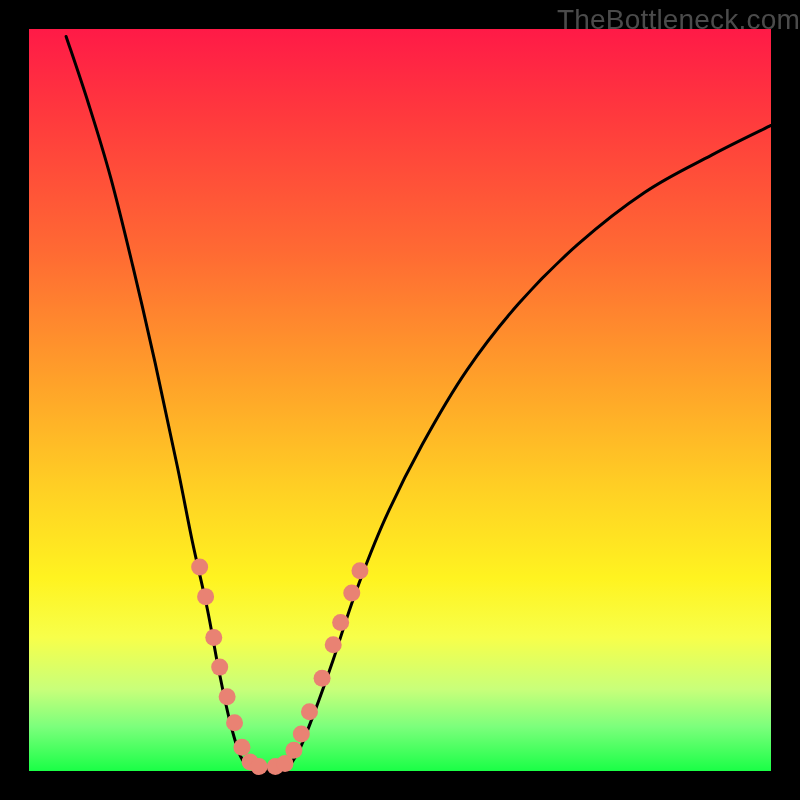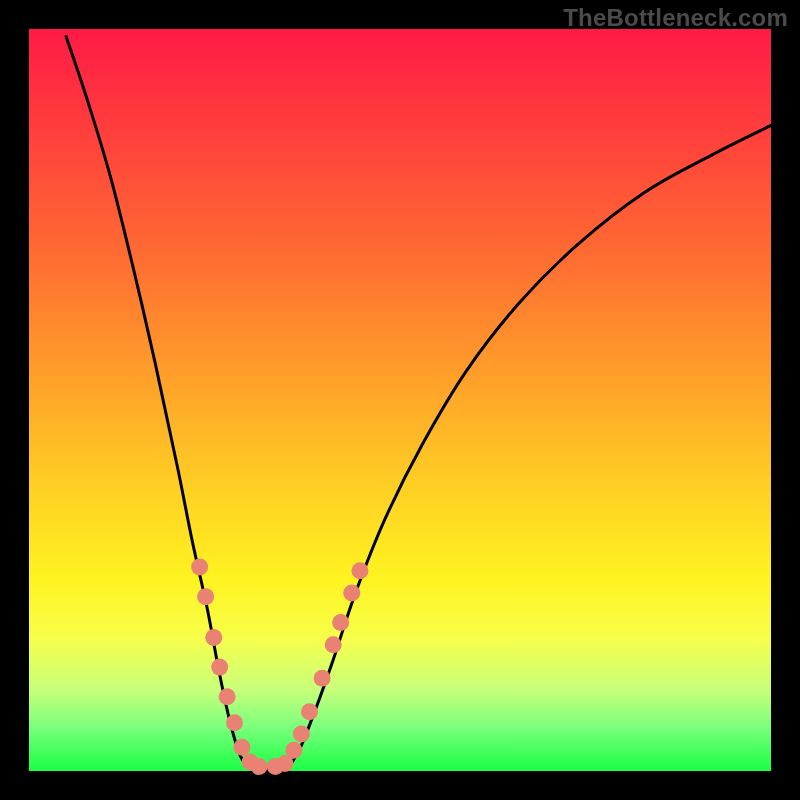--- a/index.html
+++ b/index.html
@@ -33,24 +33,24 @@
       #fff320 74%,
       #f7ff4a 82%,
       #c8ff7a 89%,
       #7cff7c 94%,
       #1aff46 100%
     );
   }
   .watermark {
     position: absolute;
     top: 4px;
-    right: 12px;
+    right: 0;
     color: #4b4b4b;
-    font-size: 24px;
-    font-weight: 700;
+    font-size: 28px;
+    font-weight: 400;
     letter-spacing: 0.2px;
     user-select: none;
   }
   svg.curve {
     position: absolute;
     left: 0;
     top: 0;
     width: 742px;
     height: 742px;
     overflow: visible;

